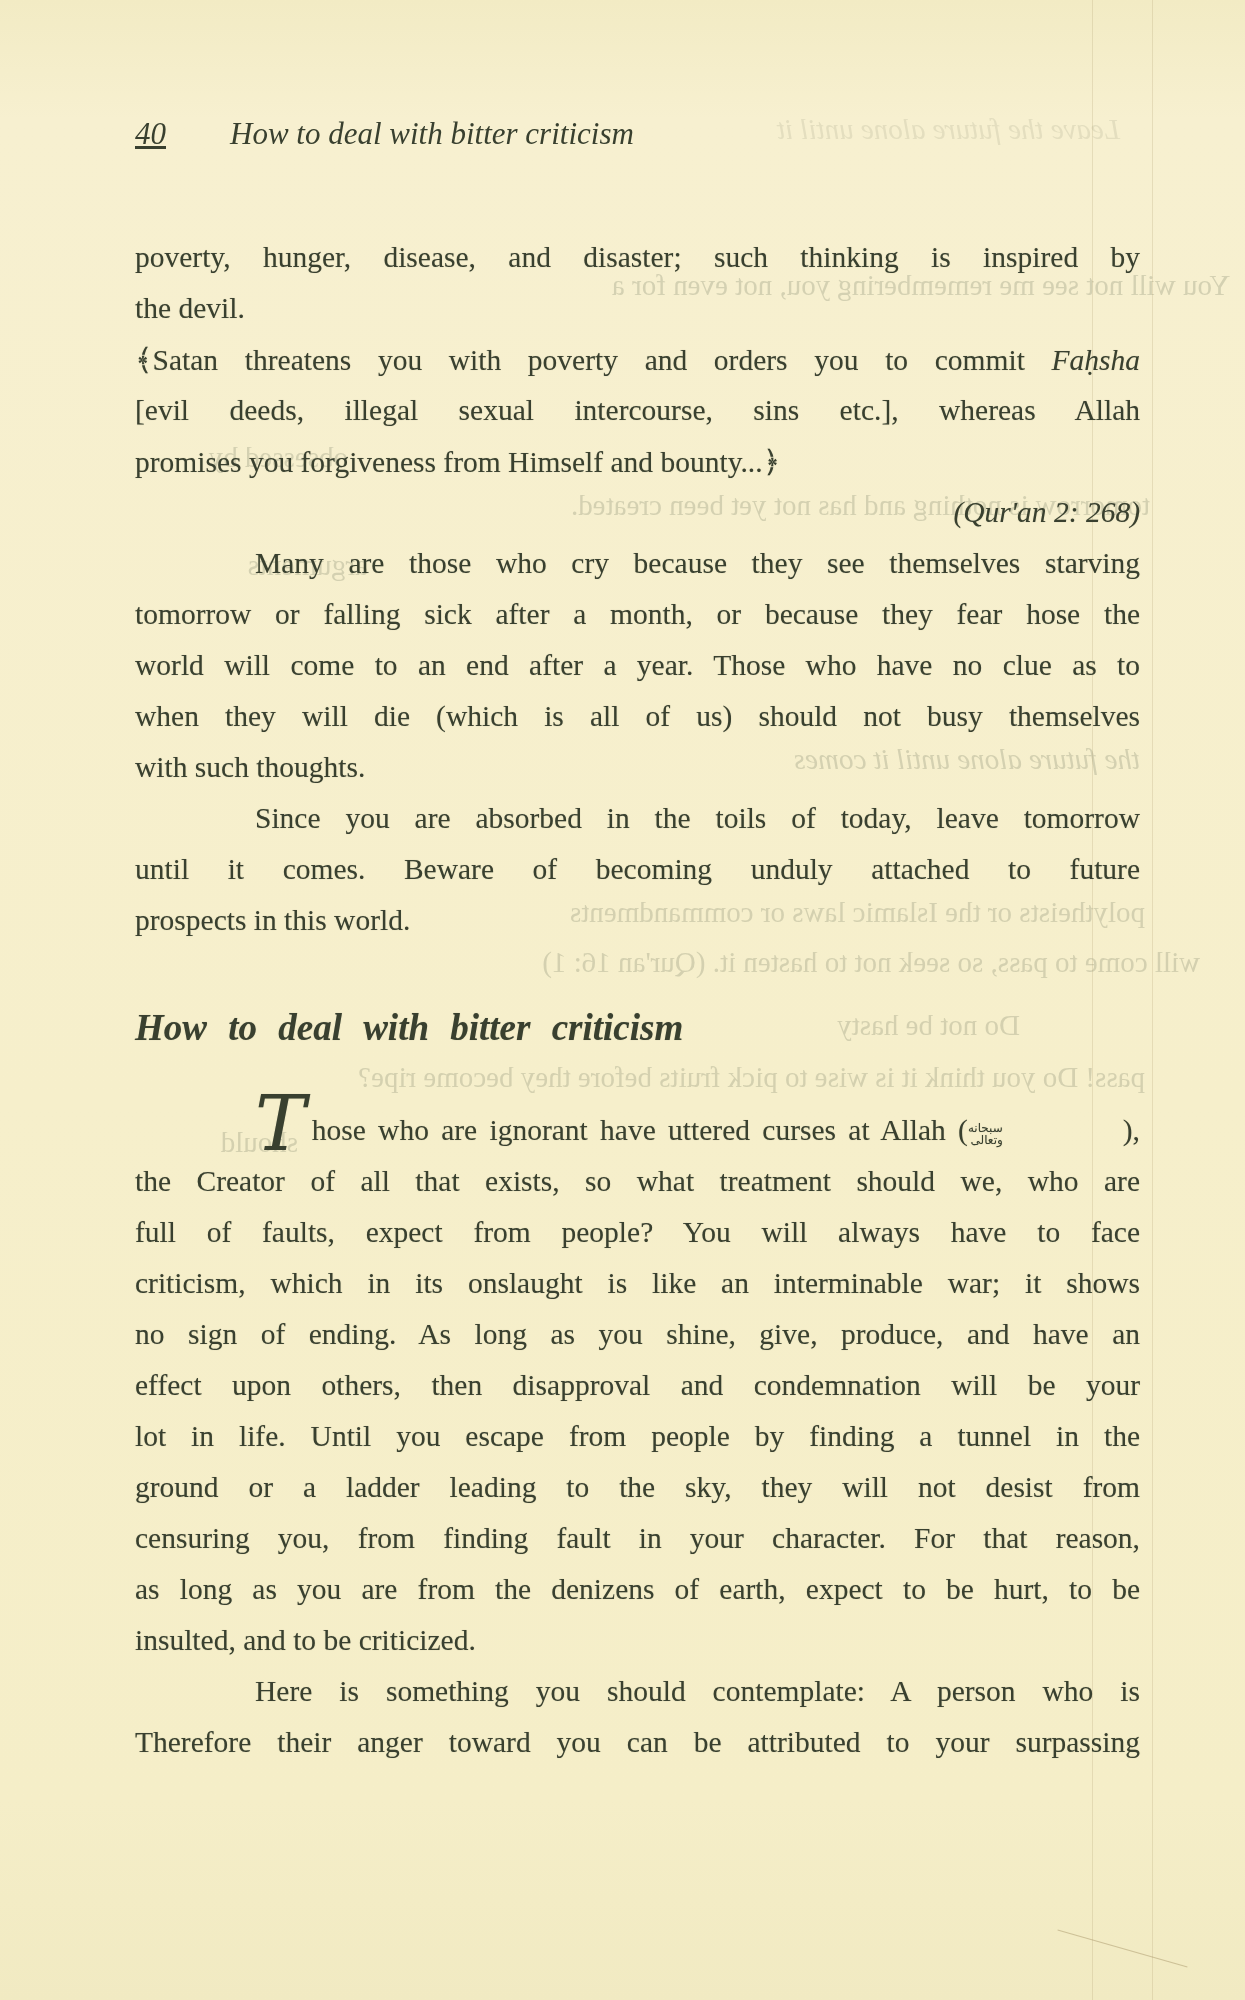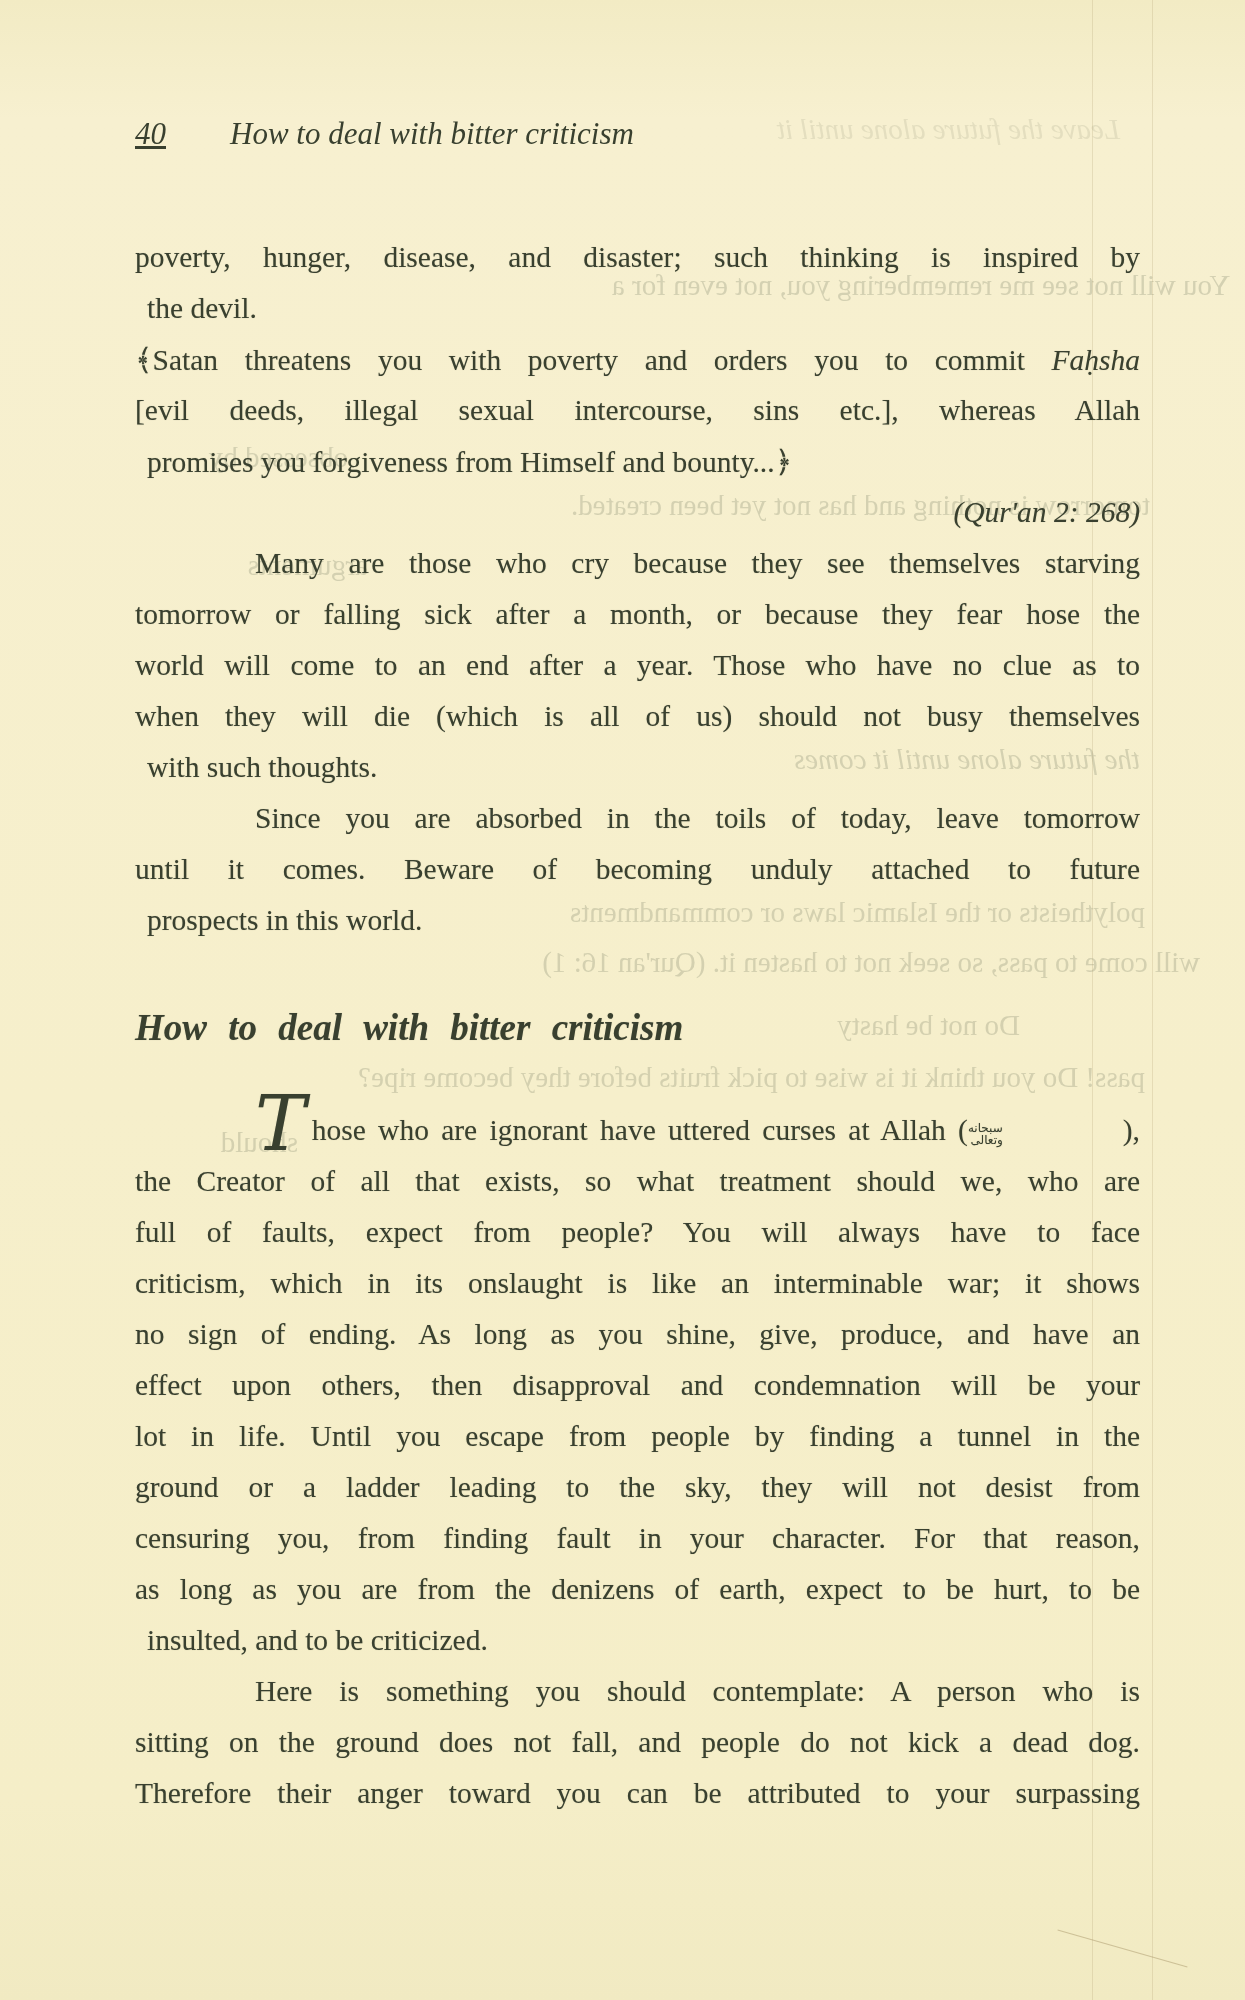--- a/index.html
+++ b/index.html
@@ -16,21 +16,21 @@
   .running-head{display:flex;align-items:baseline;font-style:italic;font-size:31px;line-height:44px;height:44px;}
   .running-head .num{margin-right:64px;text-decoration:underline;}
   .body-block{margin-top:76px;}
   .line{
     height:51px;line-height:51px;
     font-size:29.5px;
     text-align:justify;text-align-last:justify;
     text-justify:inter-word;
     text-shadow:0 0 1px rgba(57,64,47,.30);
   }
-  .line.last{text-align-last:left;margin-left:12px;}
+  .line.last{text-align-last:left;}
   .line.indent{text-indent:120px;}
   .line.cite{text-align-last:right;font-style:italic;}
   .orn{font-family:"DejaVu Sans","Liberation Serif",serif;font-size:30px;}
   .it{font-style:italic;}
   .section-heading{
     margin-top:56px;height:51px;line-height:51px;
     font-size:37px;font-weight:bold;font-style:italic;
     word-spacing:12px;
     text-shadow:0 0 1px rgba(57,64,47,.30);
   }
@@ -140,19 +140,18 @@
         <div class="line">effect upon others, then disapproval and condemnation will be your</div>
         <div class="line">lot in life. Until you escape from people by finding a tunnel in the</div>
         <div class="line">ground or a ladder leading to the sky, they will not desist from</div>
         <div class="line">censuring you, from finding fault in your character. For that reason,</div>
         <div class="line">as long as you are from the denizens of earth, expect to be hurt, to be</div>
         <div class="line last">insulted, and to be criticized.</div>
       </div>
 
       <div>
         <div class="line indent">Here is something you should contemplate: A person who is</div>
-        <div class="line">sitting on the ground does not fall, and people do not kick a dead dog.</div>
         <div class="line">Therefore their anger toward you can be attributed to your surpassing</div>
       </div>
 
     </div>
   </div>
 </div>
 
 </body></html>

